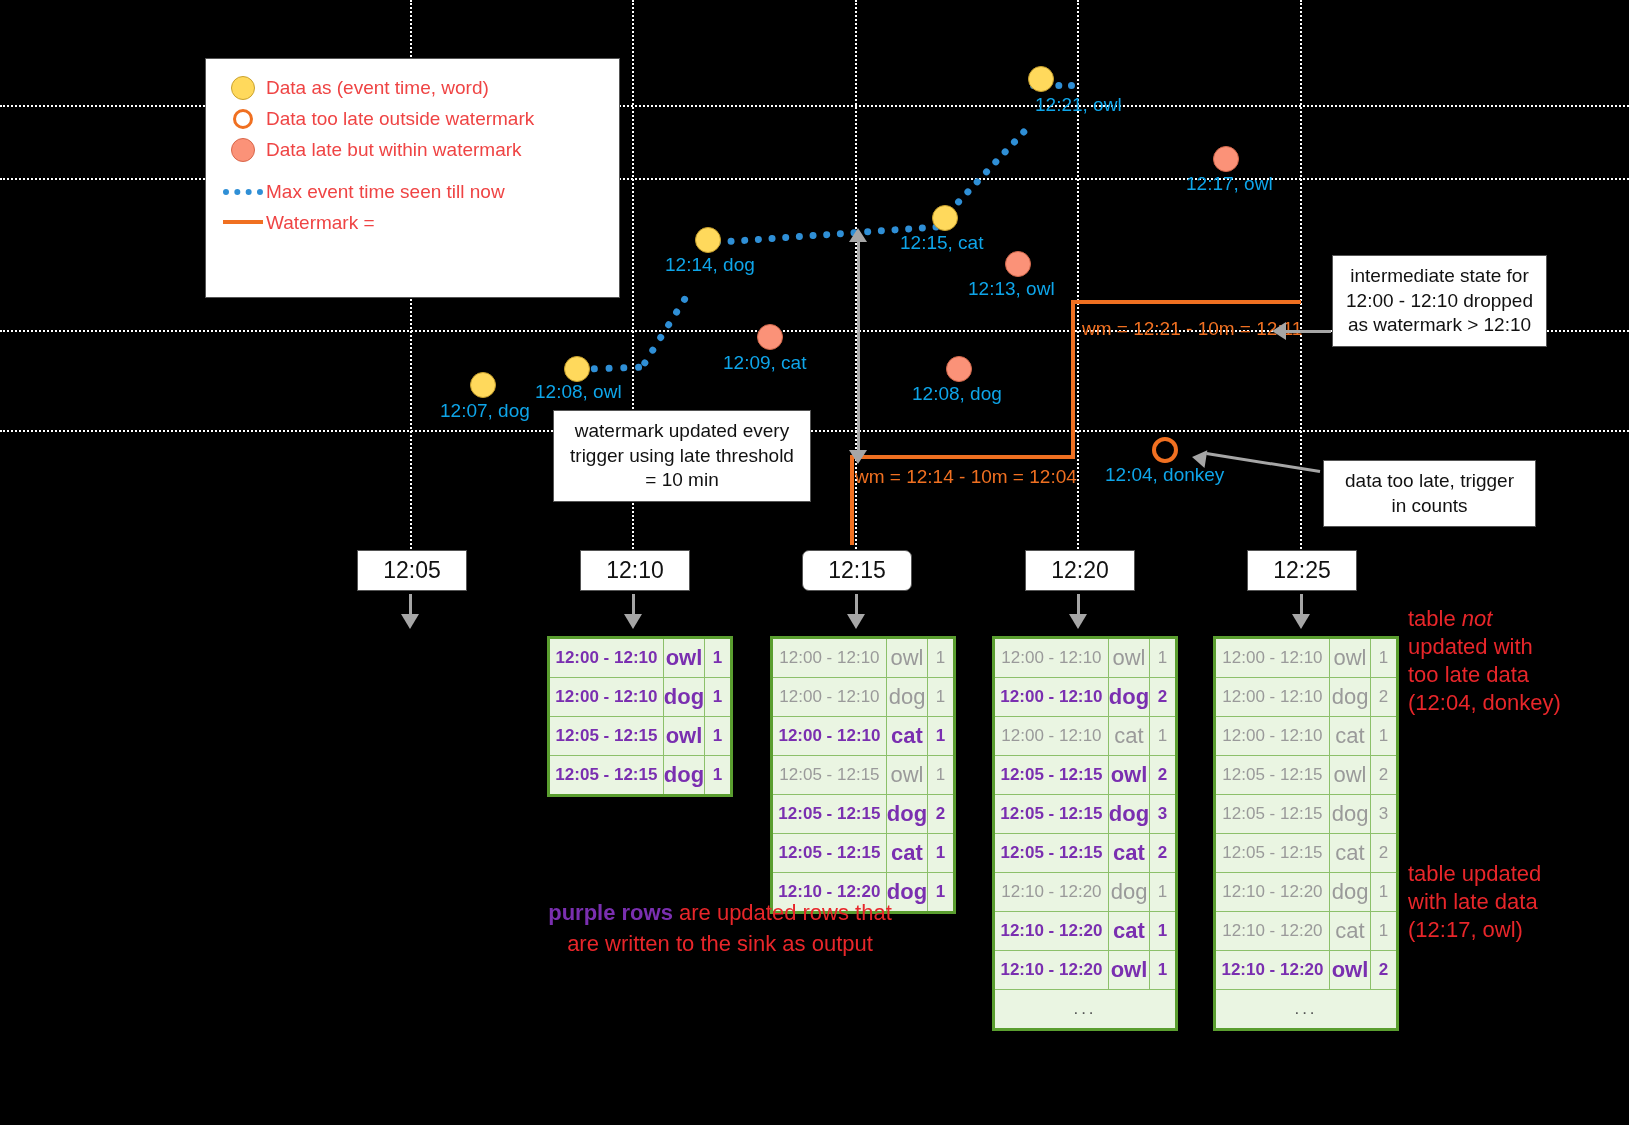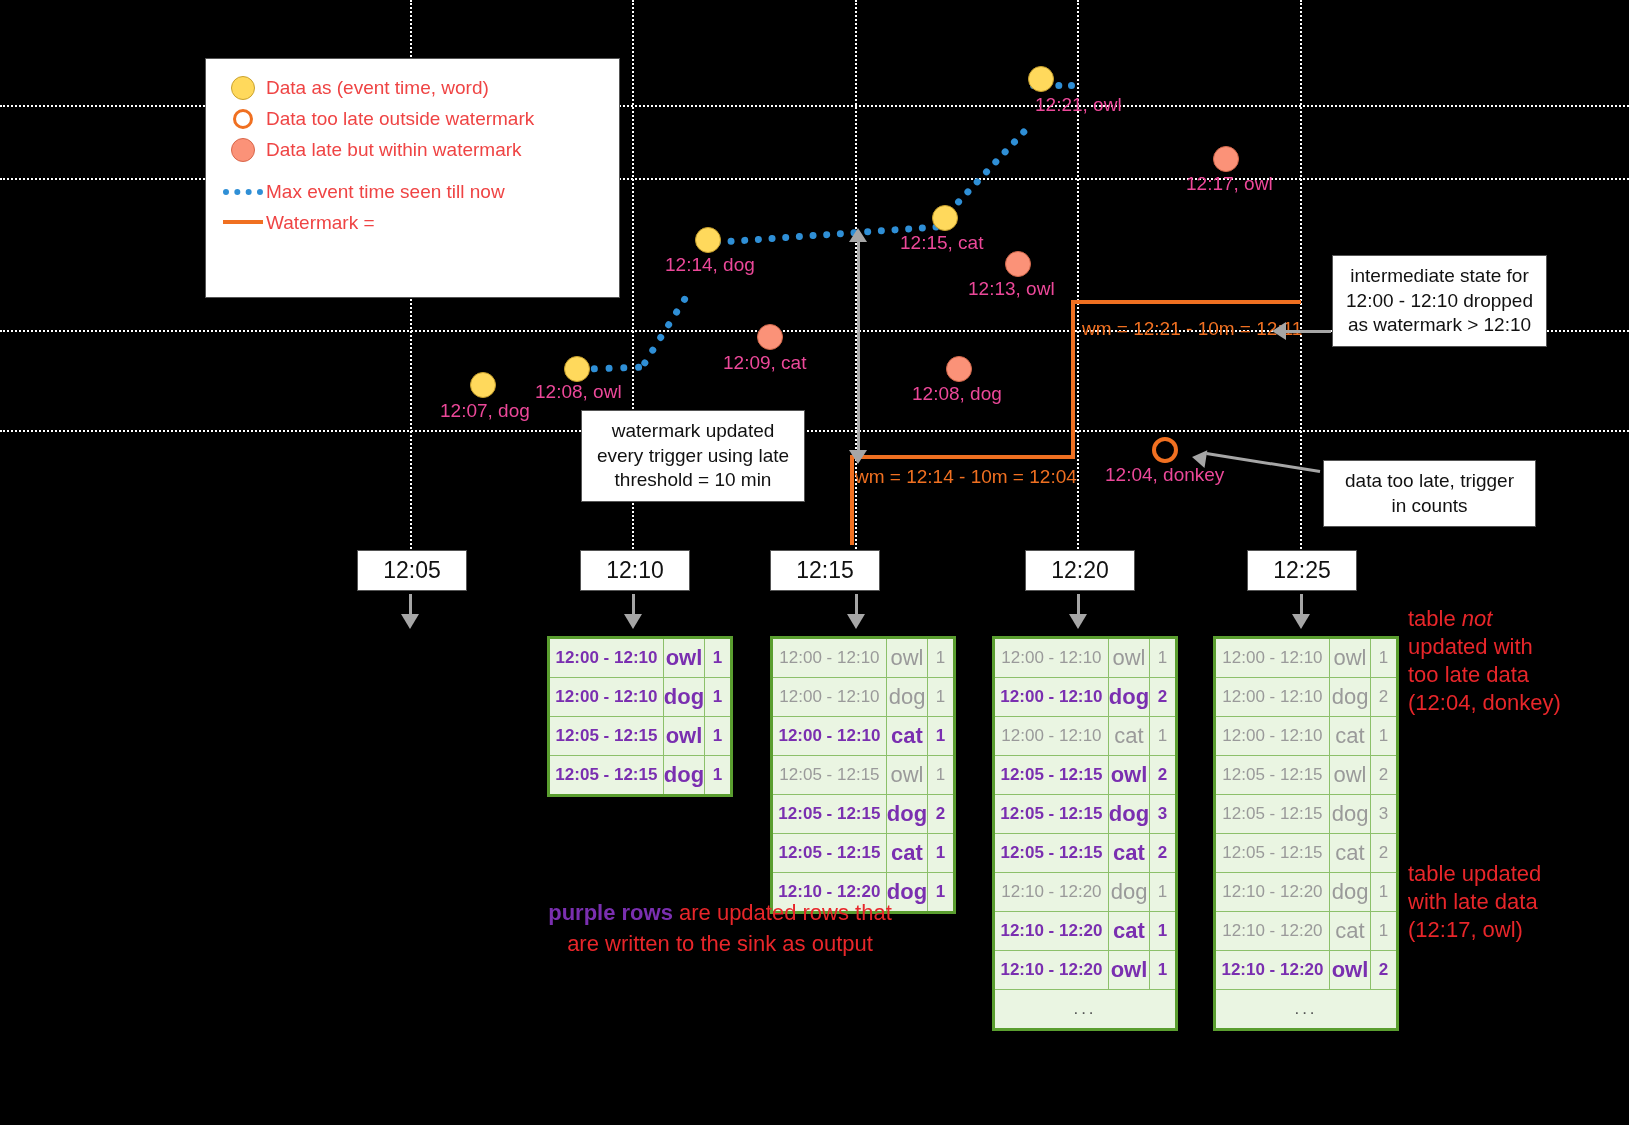--- a/index.html
+++ b/index.html
@@ -19,21 +19,21 @@
   .line-dot{width:40px;height:0;border-top:6px dotted #2f8fd6;}
   .line-solid{width:40px;height:0;border-top:4px solid #f07021;}
   .legend-text{line-height:1.25;}
   .legend-indent{padding-left:46px;font-size:19px;color:#111;}
 
   
   .pt{position:absolute;width:26px;height:26px;border-radius:50%;box-sizing:border-box;}
   .pt.y{background:#ffd95c;border:1px solid #c8a02c;}
   .pt.s{background:#fb9278;border:1px solid #d5694c;}
   .pt.h{background:#000;border:4px solid #f07021;}
-  .plabel{position:absolute;color:#ec4899;font-size:19px;white-space:nowrap;}
+  .plabel{position:absolute;color:#0ea5e9;font-size:19px;white-space:nowrap;}
 
   
   .seg{position:absolute;height:0;border-top:7px dotted #2f8fd6;transform-origin:0 0;}
 
   
   .wm{position:absolute;background:#f07021;}
   .wmlabel{position:absolute;color:#f07021;font-size:19px;white-space:nowrap;}
 
   
   .callout{position:absolute;background:#fff;border:1px solid #555;color:#111;font-size:19px;line-height:1.3;padding:8px 12px;box-sizing:border-box;text-align:center;}
@@ -146,38 +146,38 @@
       <span class="legend-text">Max event time seen till now</span>
     </div>
     <div class="legend-row" style="margin-bottom:0;">
       <span class="swatch">
           <span class="line-solid"></span>
         </span>
       <span class="legend-text">Watermark =</span>
     </div>
   </div>
 
-  <div class="callout" style="left:581px;top:410px;width:224px;">watermark updated every trigger using late threshold = 10 min</div>
+  <div class="callout" style="left:553px;top:410px;width:258px;">watermark updated every trigger using late threshold = 10 min</div>
 
   <div class="callout" style="left:1332px;top:255px;width:215px;">intermediate state for 12:00 - 12:10 dropped as watermark &gt; 12:10</div>
 
   <div class="arrow-line" style="left:1285px;top:330px;width:46px;height:3px;"></div>
   <div class="arrow-head" style="left:1272px;top:322px;border-top:9px solid transparent;border-bottom:9px solid transparent;border-right:14px solid #a6a6a6;"></div>
 
   <div class="callout" style="left:1323px;top:460px;width:213px;">data too late, trigger in counts</div>
   <div class="arrow-line" style="left:1205px;top:470px;width:115px;height:3px;transform:rotate(9deg);transform-origin:100% 50%;"></div>
   <div class="arrow-head" style="left:1192px;top:449px;border-top:9px solid transparent;border-bottom:9px solid transparent;border-right:14px solid #a6a6a6;transform:rotate(9deg);"></div>
 
   <div class="arrow-line" style="left:857px;top:240px;width:3px;height:215px;"></div>
   <div class="arrow-head" style="left:849px;top:228px;border-left:9px solid transparent;border-right:9px solid transparent;border-bottom:14px solid #a6a6a6;"></div>
   <div class="arrow-head" style="left:849px;top:450px;border-left:9px solid transparent;border-right:9px solid transparent;border-top:14px solid #a6a6a6;"></div>
 
   <div class="timebox" style="left:357px;top:550px;">12:05</div>
   <div class="timebox" style="left:580px;top:550px;">12:10</div>
-  <div class="timebox" style="left:770px;top:550px;">12:15</div>
+  <div class="timebox" style="left:802px;top:550px;border-radius:7px;">12:15</div>
   <div class="timebox" style="left:1025px;top:550px;">12:20</div>
   <div class="timebox" style="left:1247px;top:550px;">12:25</div>
 
   <div class="arrow-line" style="left:409px;top:594px;width:3px;height:24px;"></div>
   <div class="arrow-head" style="left:401px;top:614px;border-left:9px solid transparent;border-right:9px solid transparent;border-top:15px solid #a6a6a6;"></div>
   <div class="arrow-line" style="left:632px;top:594px;width:3px;height:24px;"></div>
   <div class="arrow-head" style="left:624px;top:614px;border-left:9px solid transparent;border-right:9px solid transparent;border-top:15px solid #a6a6a6;"></div>
   <div class="arrow-line" style="left:855px;top:594px;width:3px;height:24px;"></div>
   <div class="arrow-head" style="left:847px;top:614px;border-left:9px solid transparent;border-right:9px solid transparent;border-top:15px solid #a6a6a6;"></div>
   <div class="arrow-line" style="left:1077px;top:594px;width:3px;height:24px;"></div>

